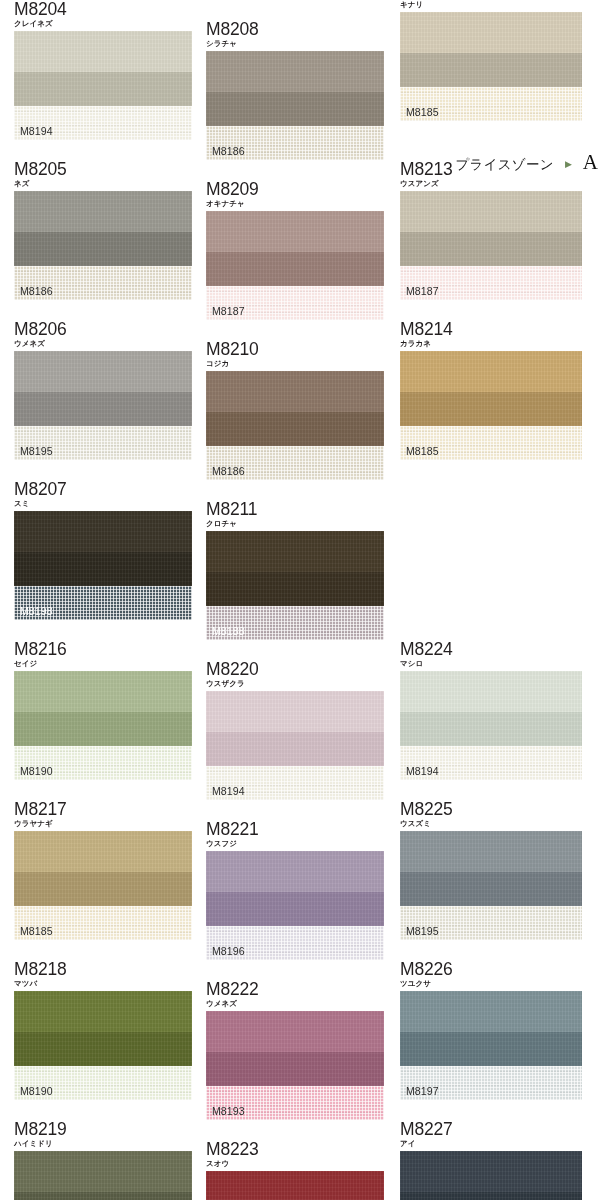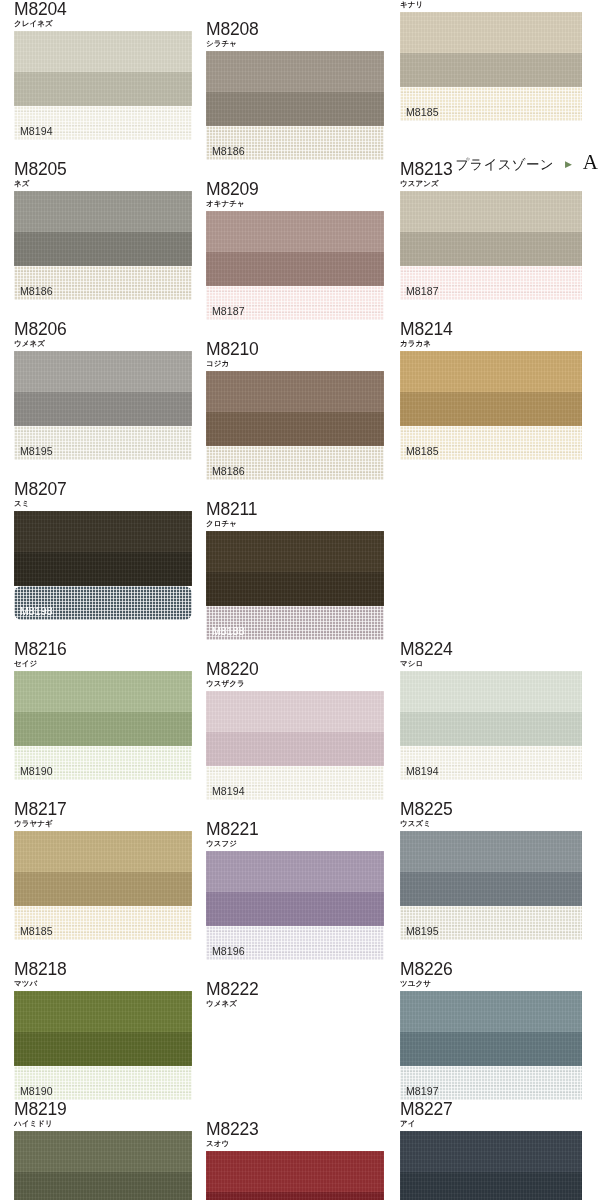--- a/index.html
+++ b/index.html
@@ -252,21 +252,21 @@
           </div>
         </div>
       </div>
       <div class="row">
         <div class="cell c1">
           <div class="code">M8207</div>
           <div class="jname">スミ</div>
           <div class="swatch">
             <div class="band band-top" style="background: rgb(59, 53, 41);"></div>
             <div class="band band-mid" style="background: rgb(46, 42, 32);"></div>
-            <div class="band band-bottom" style="background: rgb(75, 90, 99); border-radius: 8px;">
+            <div class="band band-bottom" style="background: rgb(75, 90, 99);">
               <div class="weave"></div>
               <div class="sub-code light">M8198</div>
             </div>
           </div>
         </div>
         <div class="cell c2">
           <div class="code">M8211</div>
           <div class="jname">クロチャ</div>
           <div class="swatch">
             <div class="band band-top" style="background: rgb(71, 60, 42);"></div>
@@ -363,20 +363,28 @@
             <div class="band band-mid" style="background: rgb(92, 105, 44);"></div>
             <div class="band band-bottom" style="background: rgb(230, 236, 216);">
               <div class="weave"></div>
               <div class="sub-code">M8190</div>
             </div>
           </div>
         </div>
         <div class="cell c2">
           <div class="code">M8222</div>
           <div class="jname">ウメネズ</div>
+          <div class="swatch">
+            <div class="band band-top" style="background: rgb(176, 117, 140);"></div>
+            <div class="band band-mid" style="background: rgb(152, 95, 118);"></div>
+            <div class="band band-bottom" style="background: rgb(240, 176, 192);">
+              <div class="weave"></div>
+              <div class="sub-code">M8193</div>
+            </div>
+          </div>
         </div>
         <div class="cell c3">
           <div class="code">M8226</div>
           <div class="jname">ツユクサ</div>
           <div class="swatch">
             <div class="band band-top" style="background: rgb(127, 147, 153);"></div>
             <div class="band band-mid" style="background: rgb(100, 120, 127);"></div>
             <div class="band band-bottom" style="background: rgb(214, 220, 220);">
               <div class="weave"></div>
               <div class="sub-code">M8197</div>

